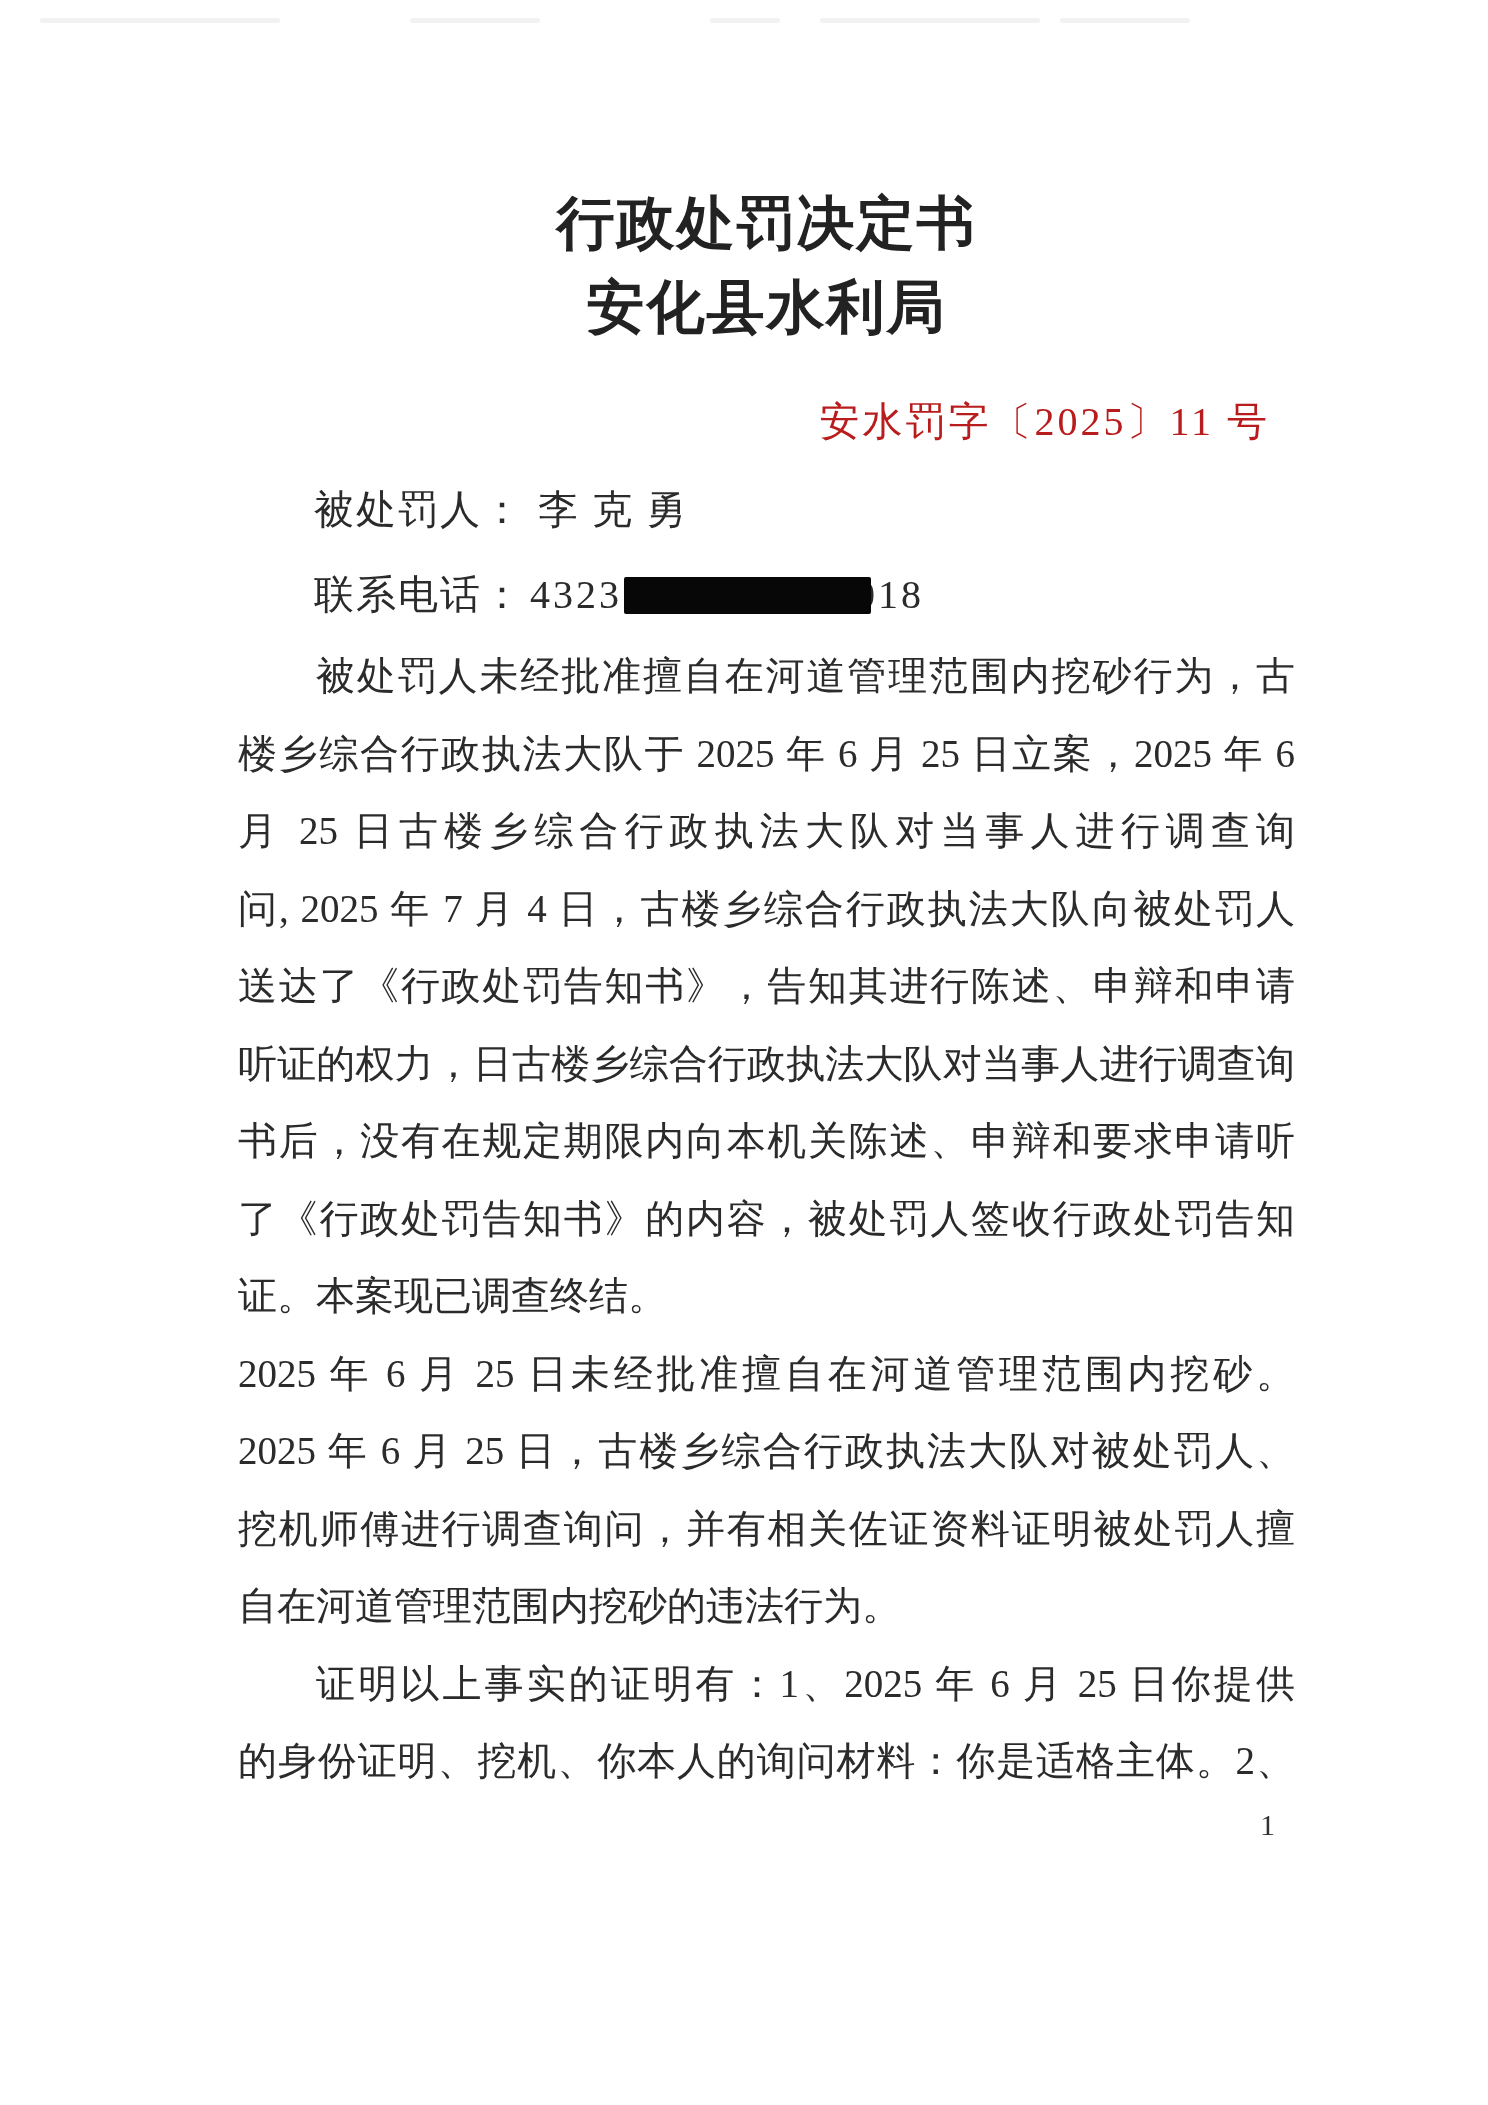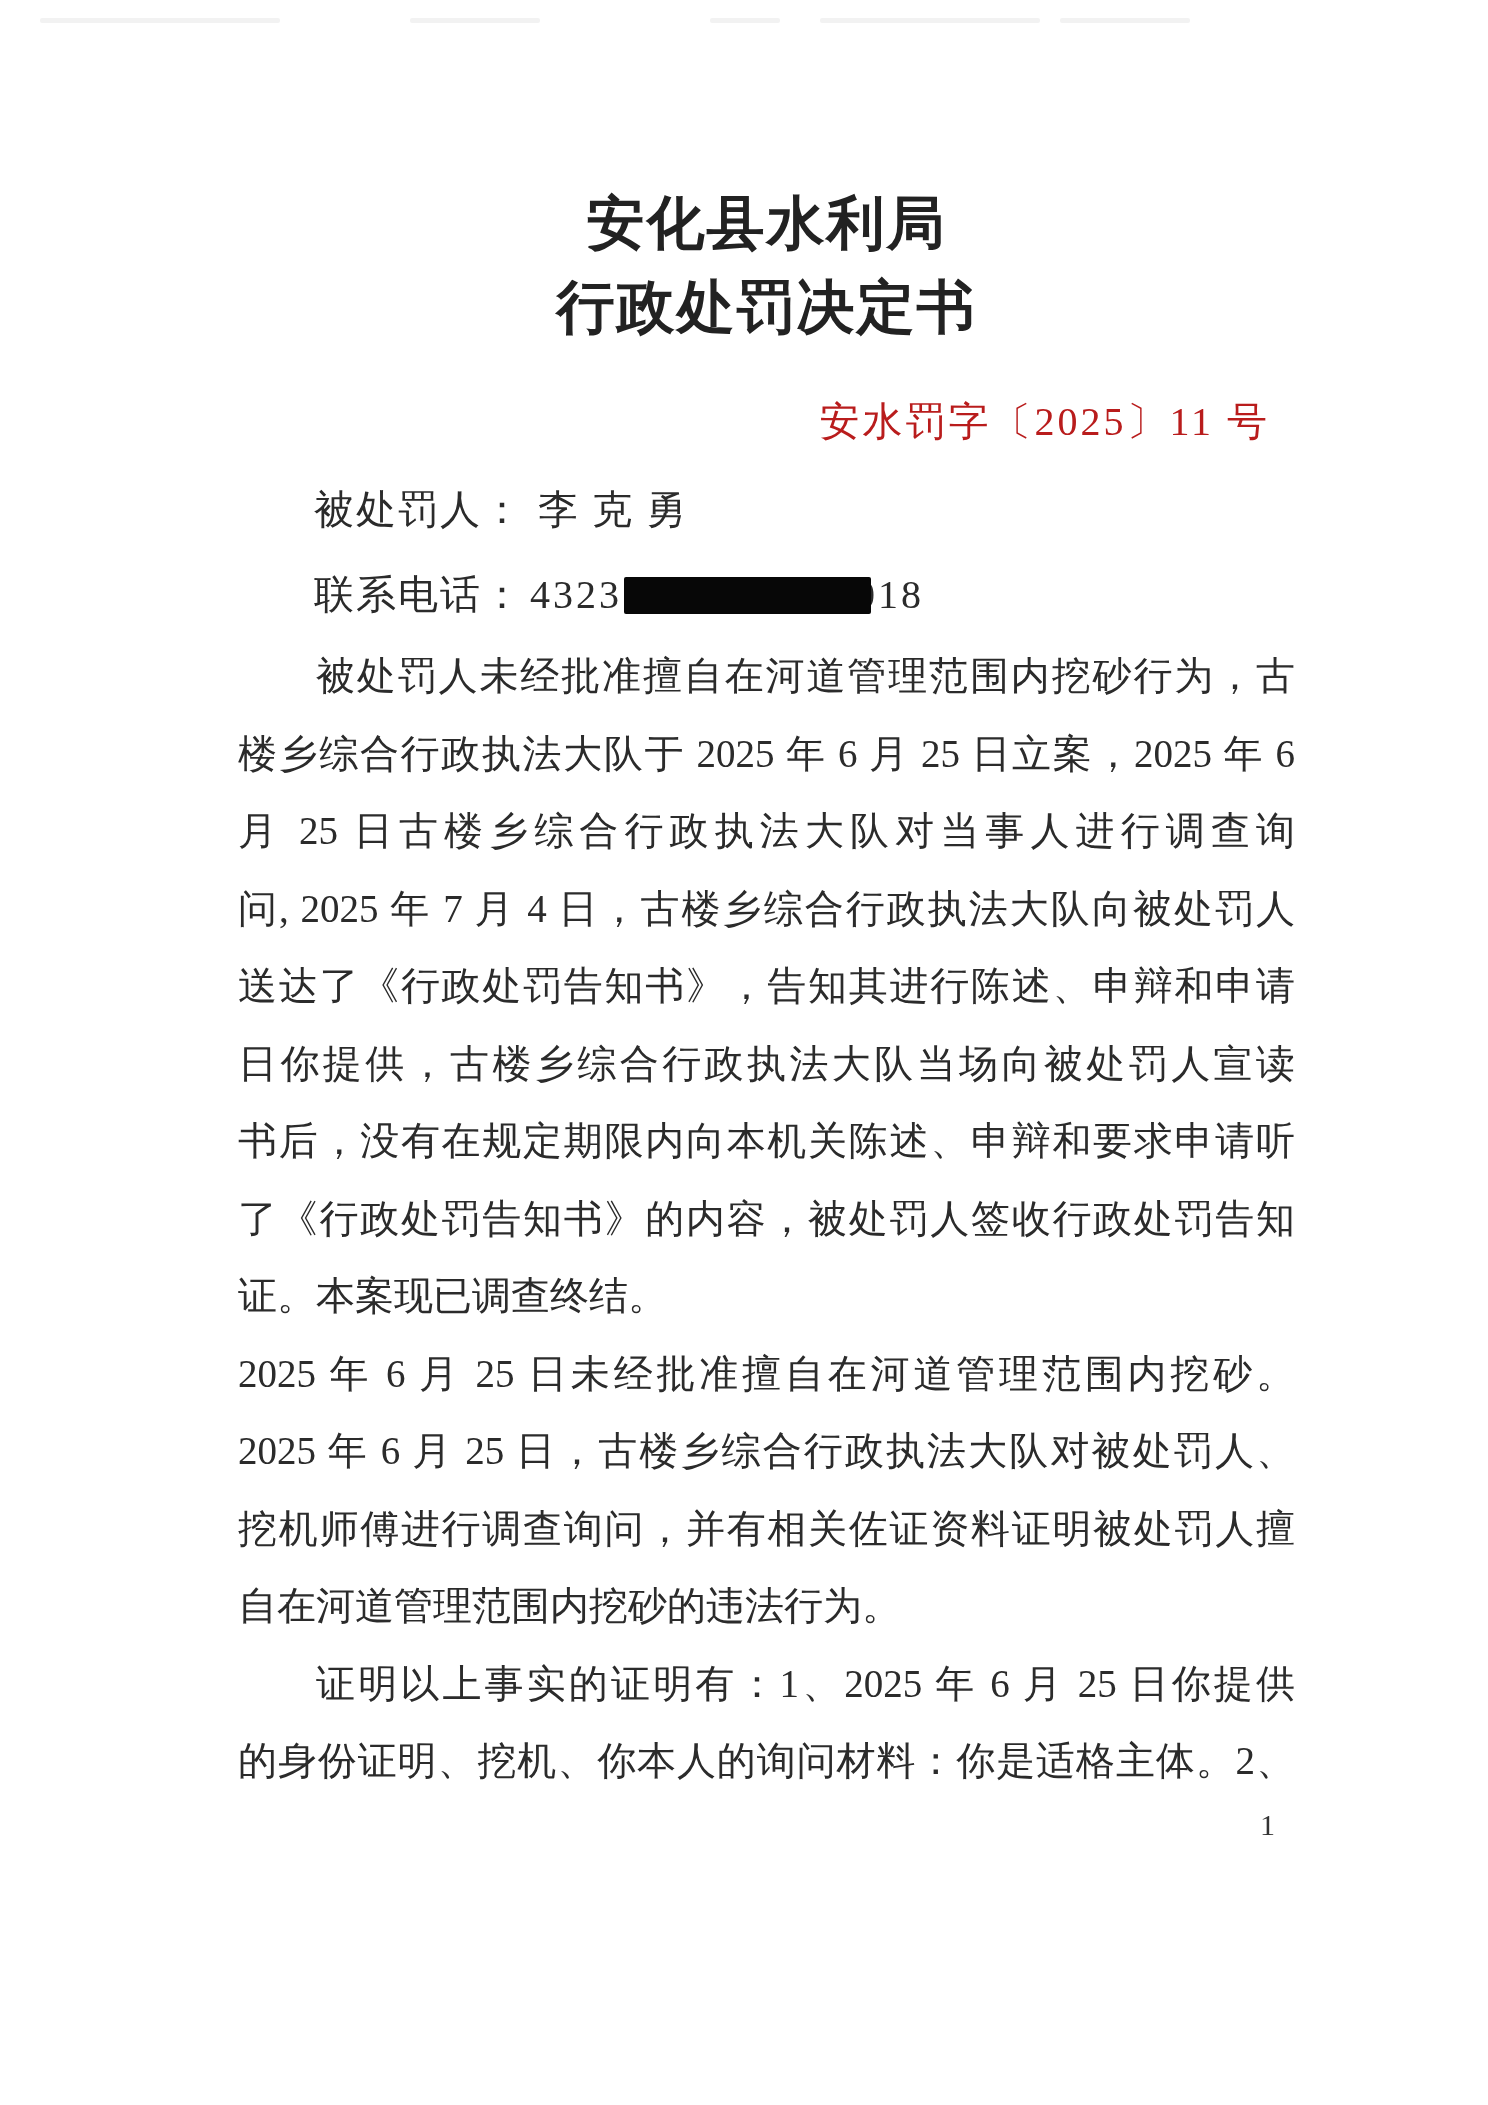--- a/index.html
+++ b/index.html
@@ -86,42 +86,42 @@
     <i></i>
       <i></i>
       <i></i>
       <i></i>
       <i></i>
   </div>
 
   <div class="content">
 
     <div class="title">
+      <div>行政处罚决定书</div>
       <div>安化县水利局</div>
-      <div>行政处罚决定书</div>
     </div>
 
     <div class="doc-number">安水罚字〔2025〕11 号</div>
 
     <div class="recipient">
       <div class="recipient-line">
         <span>被处罚人：</span><span class="recipient-name">李克勇</span>
       </div>
       <div class="recipient-line">
         <span>联系电话：</span><span class="id-digits">4323</span><span class="redact redact-id"></span><span class="id-suffix">018</span>
       </div>
     </div>
 
     <div class="body-text" id="body-lines">
         <div class="body-line indent">被处罚人未经批准擅自在河道管理范围内挖砂行为，古</div>
         <div class="body-line">楼乡综合行政执法大队于 2025 年 6 月 25 日立案，2025 年 6</div>
         <div class="body-line">月 25 日古楼乡综合行政执法大队对当事人进行调查询</div>
         <div class="body-line">问, 2025 年 7 月 4 日，古楼乡综合行政执法大队向被处罚人</div>
         <div class="body-line">送达了《行政处罚告知书》，告知其进行陈述、申辩和申请</div>
-        <div class="body-line">日你提供，古楼乡综合行政执法大队当场向被处罚人宣读</div>
+        <div class="body-line">听证的权力，日古楼乡综合行政执法大队对当事人进行调查询</div>
         <div class="body-line">书后，没有在规定期限内向本机关陈述、申辩和要求申请听</div>
         <div class="body-line">了《行政处罚告知书》的内容，被处罚人签收行政处罚告知</div>
         <div class="body-line no-just">证。本案现已调查终结。</div>
         <div class="body-line">2025 年 6 月 25 日未经批准擅自在河道管理范围内挖砂。</div>
         <div class="body-line">2025 年 6 月 25 日，古楼乡综合行政执法大队对被处罚人、</div>
         <div class="body-line">挖机师傅进行调查询问，并有相关佐证资料证明被处罚人擅</div>
         <div class="body-line no-just">自在河道管理范围内挖砂的违法行为。</div>
         <div class="body-line indent">证明以上事实的证明有：1、2025 年 6 月 25 日你提供</div>
         <div class="body-line">的身份证明、挖机、你本人的询问材料：你是适格主体。2、</div>
       </div>

